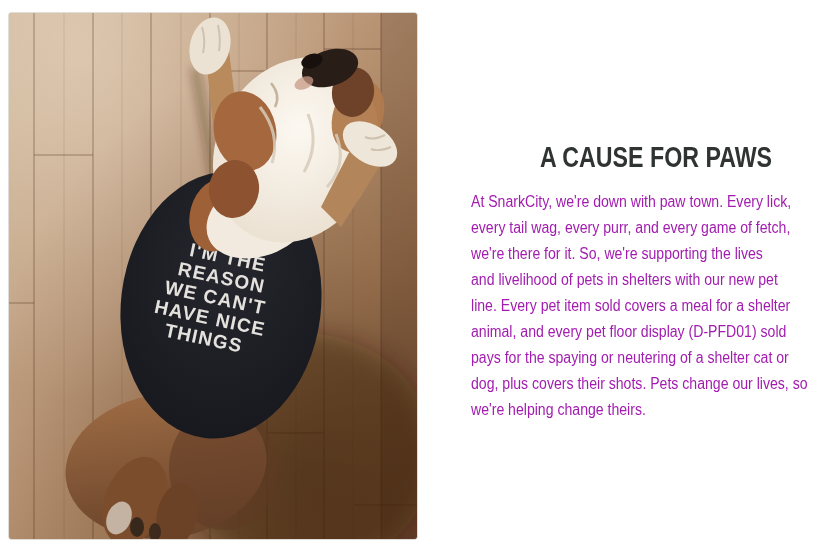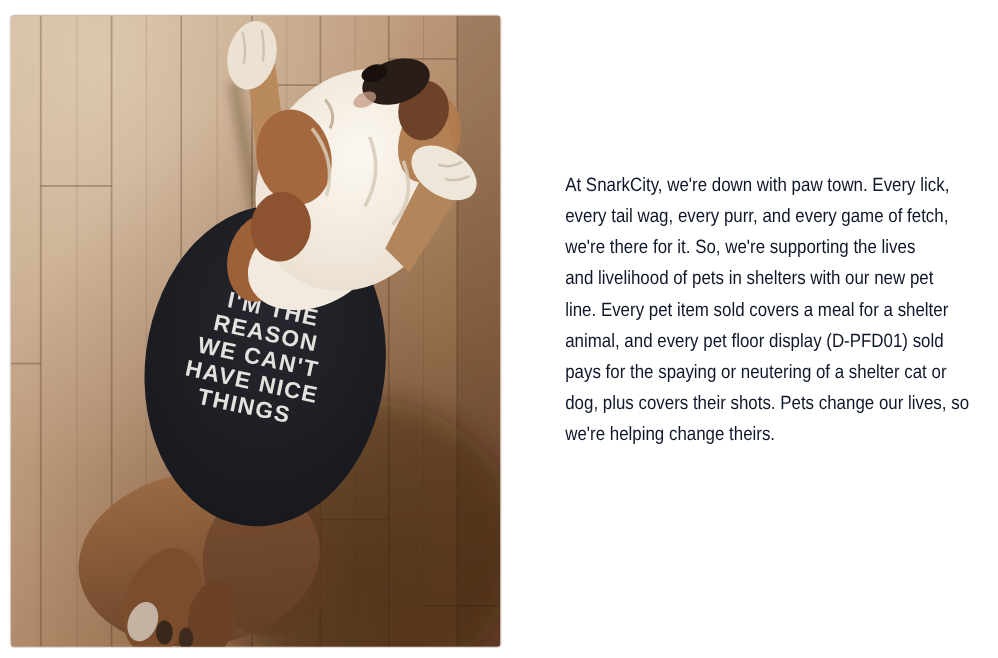--- a/index.html
+++ b/index.html
@@ -17,21 +17,21 @@
     font-family:"Liberation Sans",sans-serif;font-weight:bold;font-size:19px;
     letter-spacing:1.2px;fill:#f4f1ec;opacity:.93;
   }
   
   .story{position:absolute;left:471px;top:142px;width:352px;}
   .story h1{
     margin:0 0 17px 0;text-align:center;font-size:29px;line-height:30px;
     font-weight:bold;color:#2f3432;letter-spacing:0;white-space:nowrap;
   }
   .story h1 .squeeze{display:inline-block;transform:translateX(9px) scaleX(0.8);}
-  .body-copy{color:#0f172a;}
+  .body-copy{color:#a21caf;}
   .body-copy .line{
     font-size:16px;line-height:26px;white-space:nowrap;
     transform:scaleX(0.88);transform-origin:0 50%;
     letter-spacing:0;
   }
 </style>
 </head>
 <body>
 
 <div class="page">
@@ -161,20 +161,23 @@
       <g>
         <path d="M350,120 L374,148 L332,214 L312,194 Z" fill="#b2855a"></path>
         <ellipse cx="361" cy="131" rx="30" ry="19" fill="#eee6d9" transform="rotate(33 361 131)"></ellipse>
         <path d="M376,122 Q364,128 356,124" stroke="#cfc2b0" stroke-width="2" fill="none"></path>
         <path d="M382,134 Q370,139 362,136" stroke="#cfc2b0" stroke-width="2" fill="none"></path>
       </g>
     </svg>
   </figure>
 
   <section class="story">
+    <h1>
+      <span class="squeeze">A CAUSE FOR PAWS</span>
+    </h1>
     <div class="body-copy">
       <div class="line">At SnarkCity, we're down with paw town. Every lick,</div>
       <div class="line">every tail wag, every purr, and every game of fetch,</div>
       <div class="line">we're there for it. So, we're supporting the lives</div>
       <div class="line">and livelihood of pets in shelters with our new pet</div>
       <div class="line">line. Every pet item sold covers a meal for a shelter</div>
       <div class="line">animal, and every pet floor display (D-PFD01) sold</div>
       <div class="line">pays for the spaying or neutering of a shelter cat or</div>
       <div class="line">dog, plus covers their shots. Pets change our lives, so</div>
       <div class="line">we're helping change theirs.</div>

